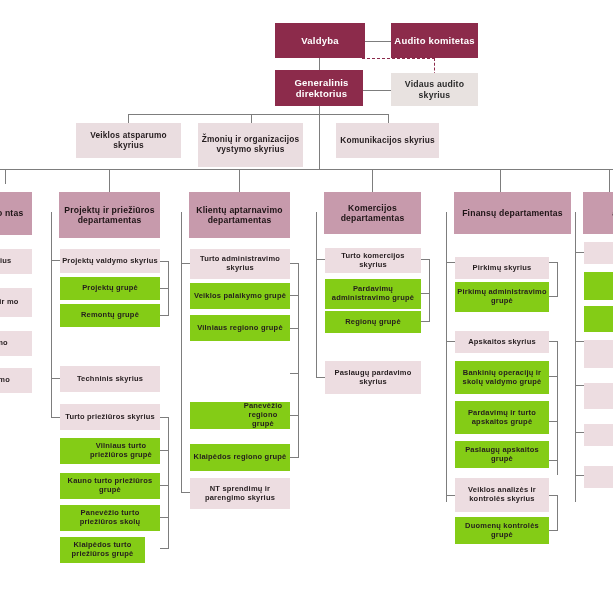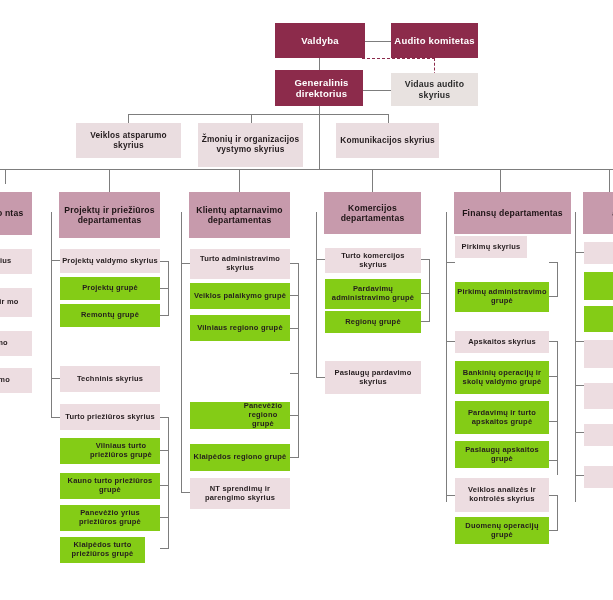--- a/index.html
+++ b/index.html
@@ -160,21 +160,21 @@
 
   <div class="line v" style="left:168px; top:417px; height:131px;"></div>
   <div class="line h" style="left:160px; top:417px; width:9px;"></div>
   <div class="line h" style="left:160px; top:450px; width:9px;"></div>
   <div class="line h" style="left:160px; top:485px; width:9px;"></div>
   <div class="line h" style="left:160px; top:517px; width:9px;"></div>
   <div class="line h" style="left:160px; top:548px; width:9px;"></div>
 
   <div class="node lvl-grp" style="left:60px; top:438px; width:100px; height:26px;padding-left:24px;">Vilniaus turto priežiūros grupė</div>
   <div class="node lvl-grp" style="left:60px; top:473px; width:100px; height:26px;">Kauno turto priežiūros grupė</div>
-  <div class="node lvl-grp" style="left:60px; top:505px; width:100px; height:26px;">Panevėžio yrius priežiūros grupė</div>
+  <div class="node lvl-grp" style="left:60px; top:505px; width:100px; height:26px;">Panevėžio turto priežiūros skolų</div>
   <div class="node lvl-grp" style="left:60px; top:537px; width:85px; height:26px;">Klaipėdos turto priežiūros grupė</div>
 
   <div class="line v" style="left:239px; top:169px; height:23px;"></div>
   <div class="node lvl-dept" style="left:189px; top:192px; width:101px; height:46px;">Klientų aptarnavimo departamentas</div>
 
   <div class="line v" style="left:181px; top:212px; height:280px;"></div>
   <div class="line h" style="left:181px; top:263px; width:9px;"></div>
   <div class="line h" style="left:181px; top:492px; width:9px;"></div>
 
   <div class="node lvl-div" style="left:190px; top:249px; width:100px; height:30px;">Turto administravimo skyrius</div>
@@ -212,21 +212,21 @@
   <div class="node lvl-div" style="left:325px; top:361px; width:96px; height:33px;">Paslaugų pardavimo skyrius</div>
 
   <div class="line v" style="left:500px; top:169px; height:23px;"></div>
   <div class="node lvl-dept" style="left:454px; top:192px; width:117px; height:42px;">Finansų departamentas</div>
 
   <div class="line v" style="left:446px; top:212px; height:290px;"></div>
   <div class="line h" style="left:446px; top:262px; width:9px;"></div>
   <div class="line h" style="left:446px; top:341px; width:9px;"></div>
   <div class="line h" style="left:446px; top:495px; width:9px;"></div>
 
-  <div class="node lvl-div" style="left:455px; top:236px; width:72px; height:22px;">Pirkimų skyrius</div>
+  <div class="node lvl-div" style="left:455px; top:257px; width:94px; height:22px;">Pirkimų skyrius</div>
 
   <div class="line v" style="left:557px; top:262px; height:34px;"></div>
   <div class="line h" style="left:549px; top:262px; width:9px;"></div>
   <div class="line h" style="left:549px; top:296px; width:9px;"></div>
 
   <div class="node lvl-grp" style="left:455px; top:282px; width:94px; height:30px;">Pirkimų administravimo grupė</div>
 
   <div class="node lvl-div" style="left:455px; top:331px; width:94px; height:22px;">Apskaitos skyrius</div>
 
   <div class="line v" style="left:557px; top:341px; height:134px;"></div>
@@ -238,21 +238,21 @@
   <div class="node lvl-grp" style="left:455px; top:361px; width:94px; height:33px;">Bankinių operacijų ir skolų valdymo grupė</div>
   <div class="node lvl-grp" style="left:455px; top:401px; width:94px; height:33px;">Pardavimų ir turto apskaitos grupė</div>
   <div class="node lvl-grp" style="left:455px; top:441px; width:94px; height:27px;">Paslaugų apskaitos grupė</div>
 
   <div class="node lvl-div" style="left:455px; top:478px; width:94px; height:34px;">Veiklos analizės ir kontrolės skyrius</div>
 
   <div class="line v" style="left:557px; top:495px; height:35px;"></div>
   <div class="line h" style="left:549px; top:495px; width:9px;"></div>
   <div class="line h" style="left:549px; top:530px; width:9px;"></div>
 
-  <div class="node lvl-grp" style="left:455px; top:517px; width:94px; height:27px;">Duomenų operacijų grupė</div>
+  <div class="node lvl-grp" style="left:455px; top:517px; width:94px; height:27px;">Duomenų kontrolės grupė</div>
 
   <div class="line v" style="left:609px; top:169px; height:23px;"></div>
   <div class="node lvl-dept" style="left:583px; top:192px; width:95px; height:42px;">adm dep</div>
 
   <div class="line v" style="left:575px; top:212px; height:290px;"></div>
   <div class="line h" style="left:575px; top:252px; width:9px;"></div>
   <div class="line h" style="left:575px; top:341px; width:9px;"></div>
   <div class="line h" style="left:575px; top:385px; width:9px;"></div>
   <div class="line h" style="left:575px; top:432px; width:9px;"></div>
   <div class="line h" style="left:575px; top:475px; width:9px;"></div>

